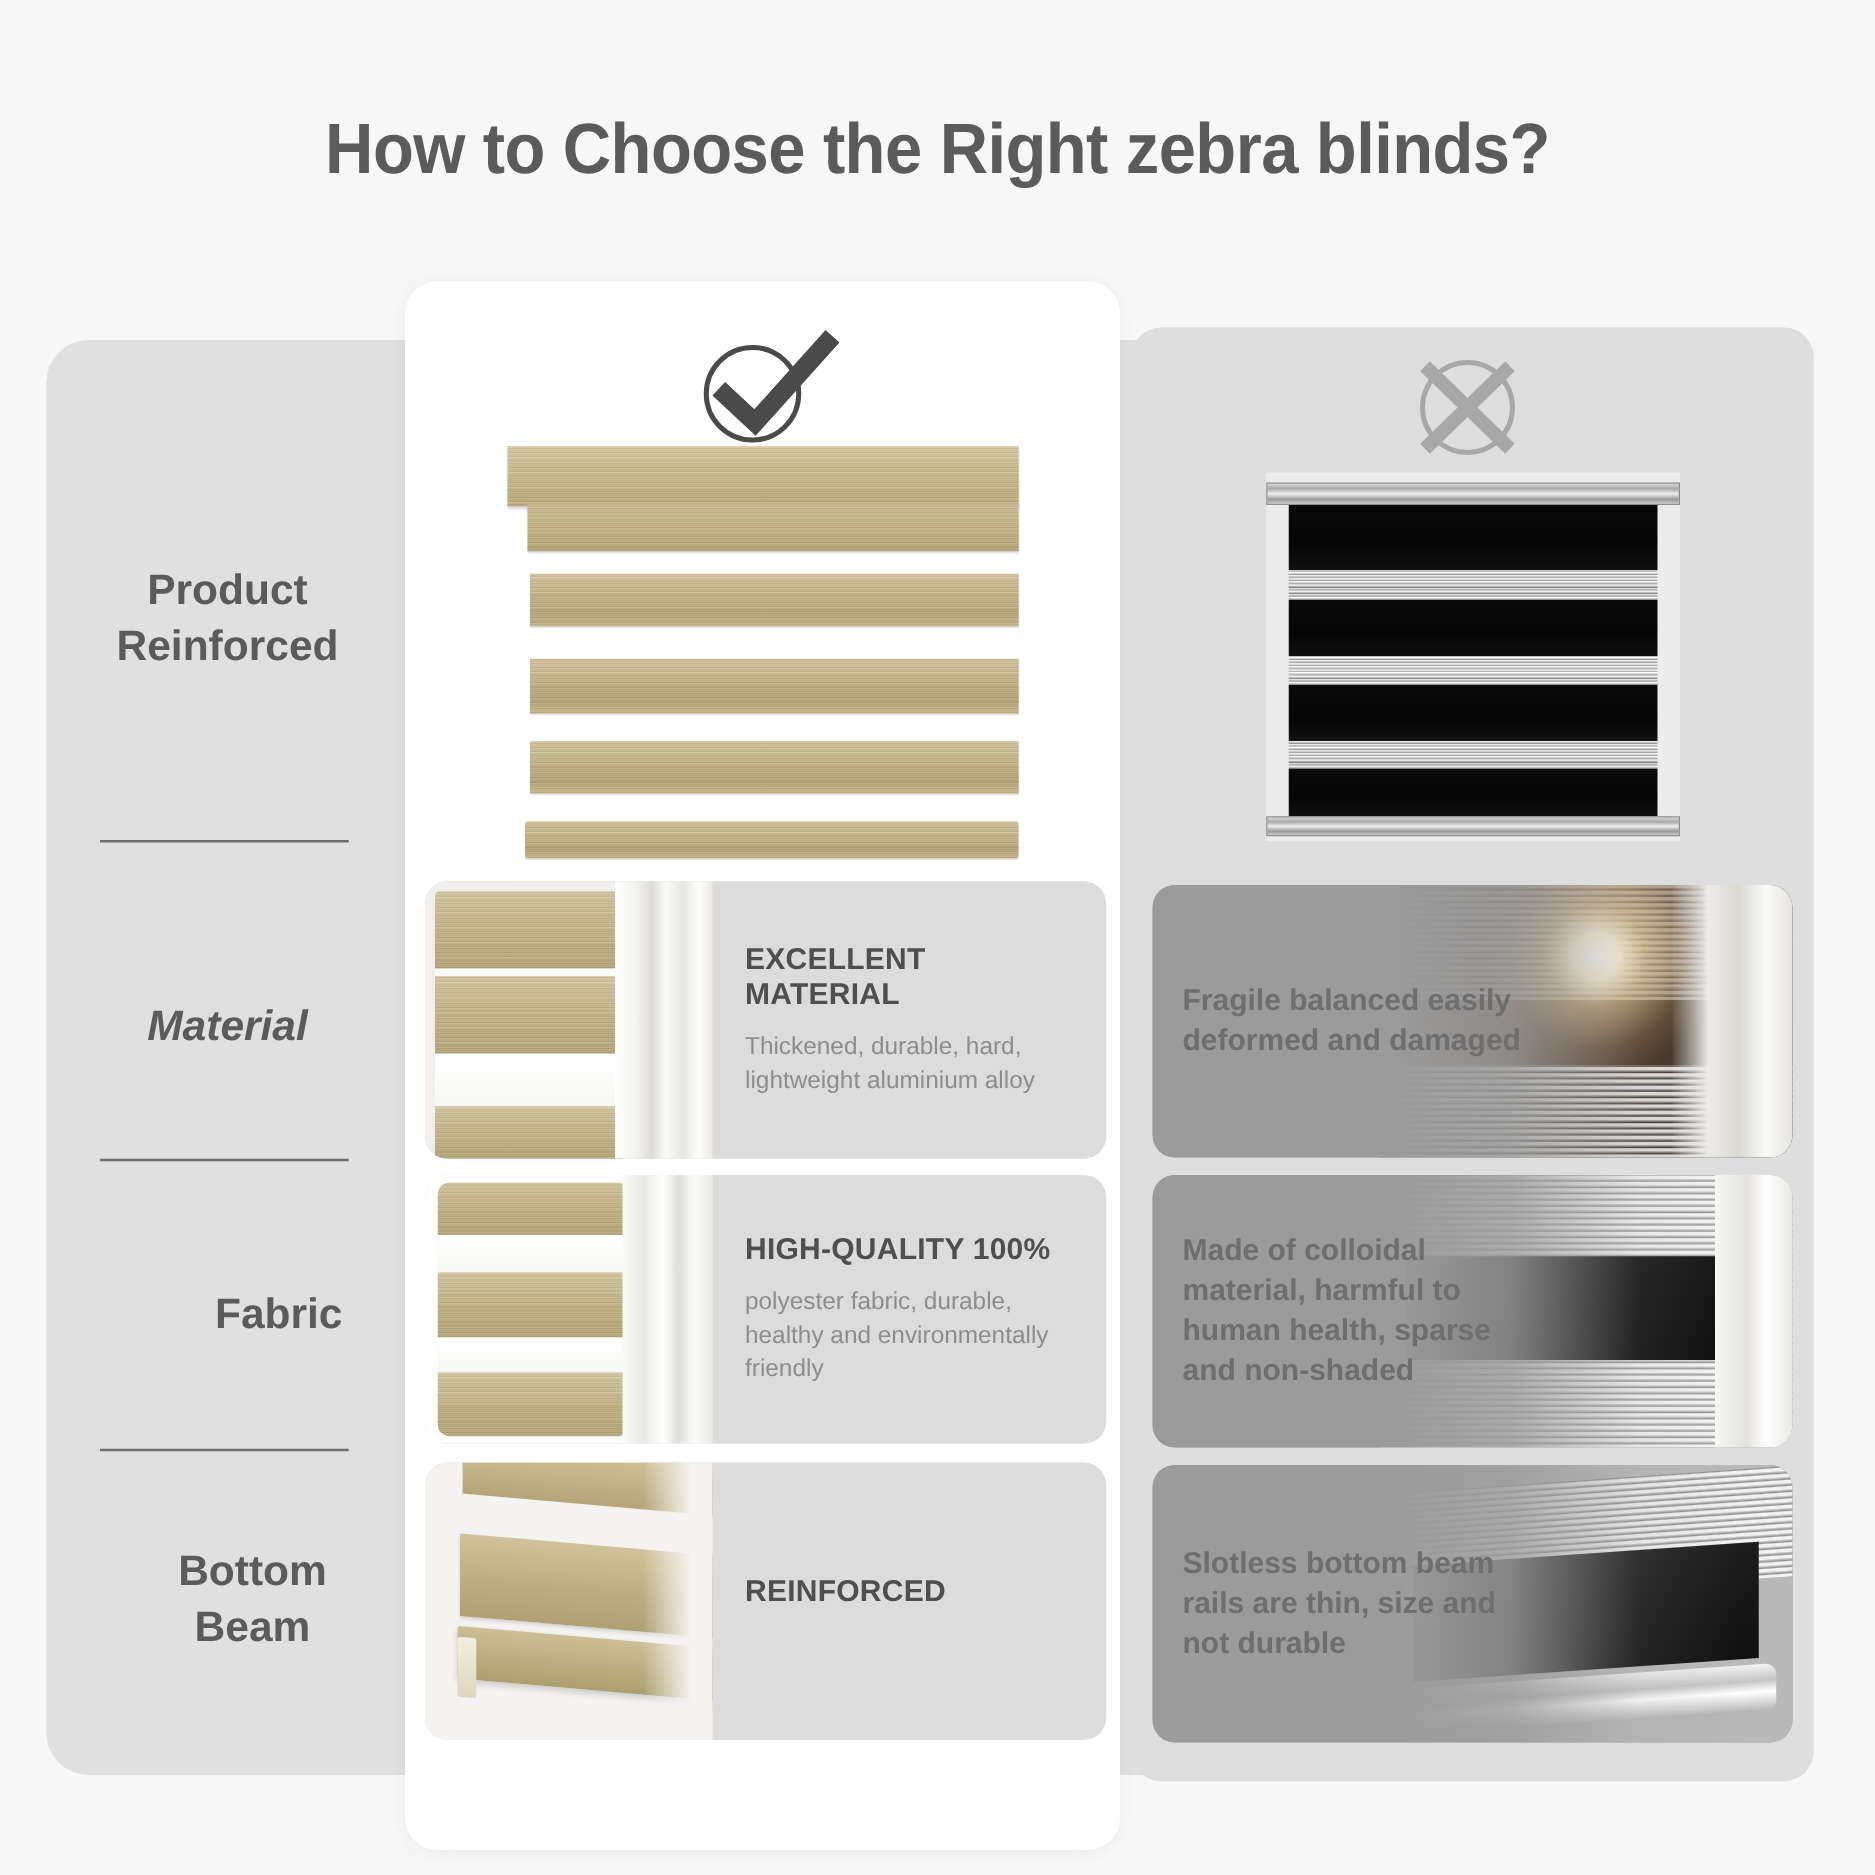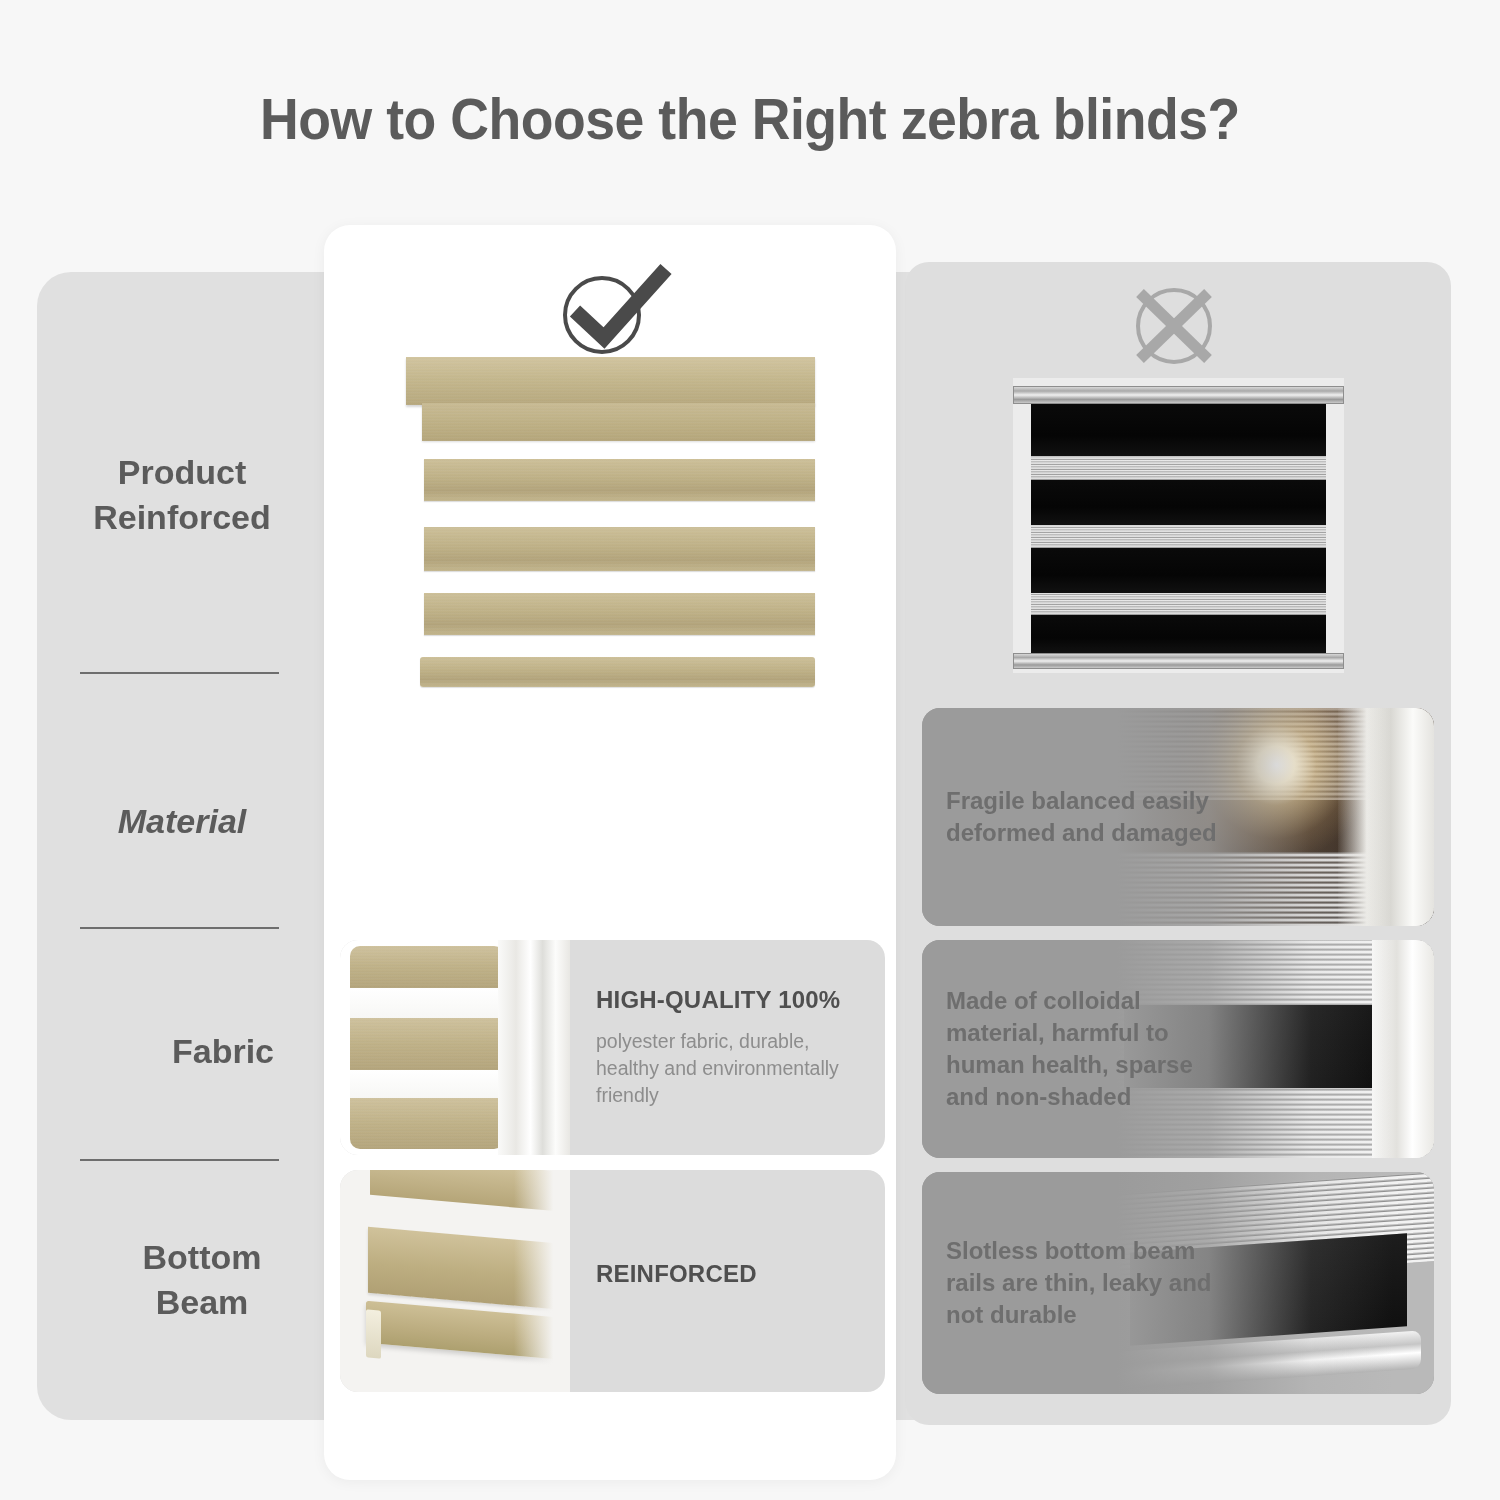--- a/index.html
+++ b/index.html
@@ -319,20 +319,38 @@
     <div class="band-black" style="top:26px;height:52px;"></div>
     <div class="band-sheer" style="top:78px;height:24px;"></div>
     <div class="band-black" style="top:102px;height:45px;"></div>
     <div class="band-sheer" style="top:147px;height:23px;"></div>
     <div class="band-black" style="top:170px;height:45px;"></div>
     <div class="band-sheer" style="top:215px;height:22px;"></div>
     <div class="band-black" style="top:237px;height:38px;"></div>
     <div class="rail-metal" style="top:275px;height:16px;"></div>
   </div>
 
+  <div class="feat f0">
+    <div class="feat-photo">
+      <div class="photoA">
+        <div class="blindwrap">
+          <div class="stripe-wood" style="top:0;height:62px;border-radius:4px 4px 0 0;"></div>
+          <div class="stripe-white" style="top:62px;height:6px;"></div>
+          <div class="stripe-wood" style="top:68px;height:62px;"></div>
+          <div class="stripe-white" style="top:130px;height:42px;"></div>
+          <div class="stripe-wood" style="top:172px;height:46px;"></div>
+        </div>
+        <div class="frame"></div>
+      </div>
+    </div>
+    <div class="feat-text">
+      <div class="feat-head">EXCELLENT MATERIAL</div>
+      <div class="feat-body">Thickened, durable, hard, lightweight aluminium alloy</div>
+    </div>
+  </div>
 
   <div class="feat f1">
     <div class="feat-photo">
       <div class="photoB">
         <div class="blindwrap">
           <div class="stripe-wood" style="top:0;height:42px;"></div>
           <div class="stripe-white" style="top:42px;height:30px;"></div>
           <div class="stripe-wood" style="top:72px;height:52px;"></div>
           <div class="stripe-white" style="top:124px;height:28px;"></div>
           <div class="stripe-wood" style="top:152px;height:52px;"></div>
@@ -395,16 +413,16 @@
 
   <div class="neg n2">
     <div class="neg-photo">
       <div class="negC">
         <div class="sheer"></div>
         <div class="panel"></div>
         <div class="rail"></div>
       </div>
     </div>
     <div class="neg-fade"></div>
-    <div class="neg-text">Slotless bottom beam rails are thin, leaky and not durable</div>
+    <div class="neg-text">Slotless bottom beam rails are thin, size and not durable</div>
   </div>
 
 </div>
 
 </body></html>

